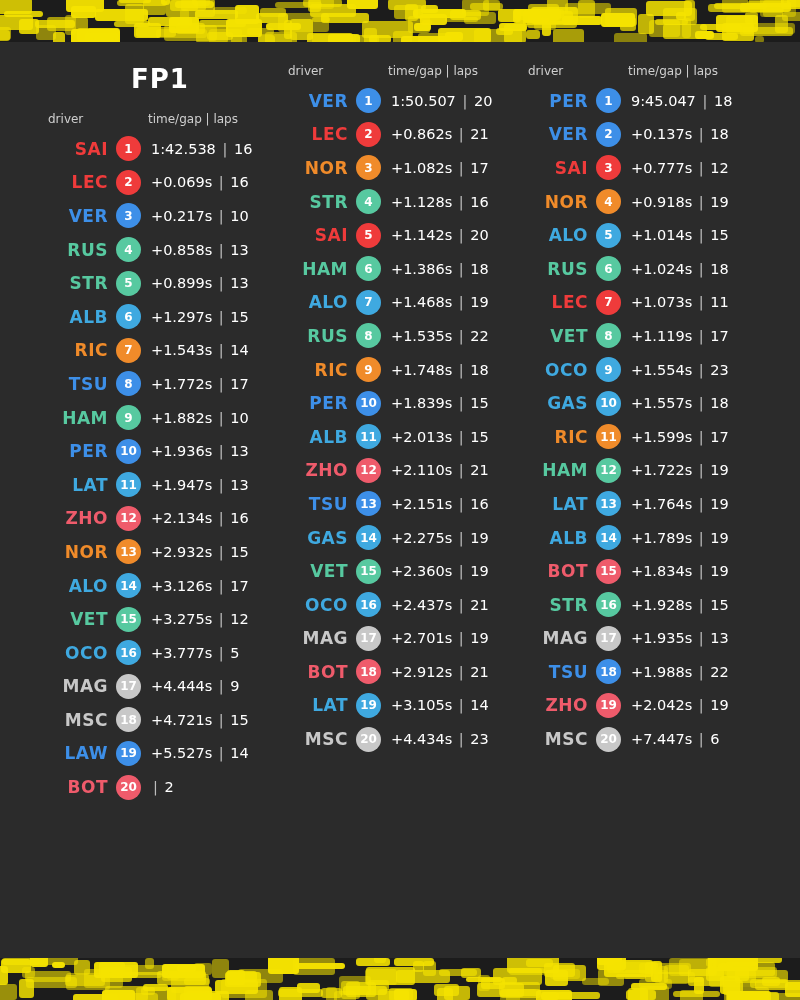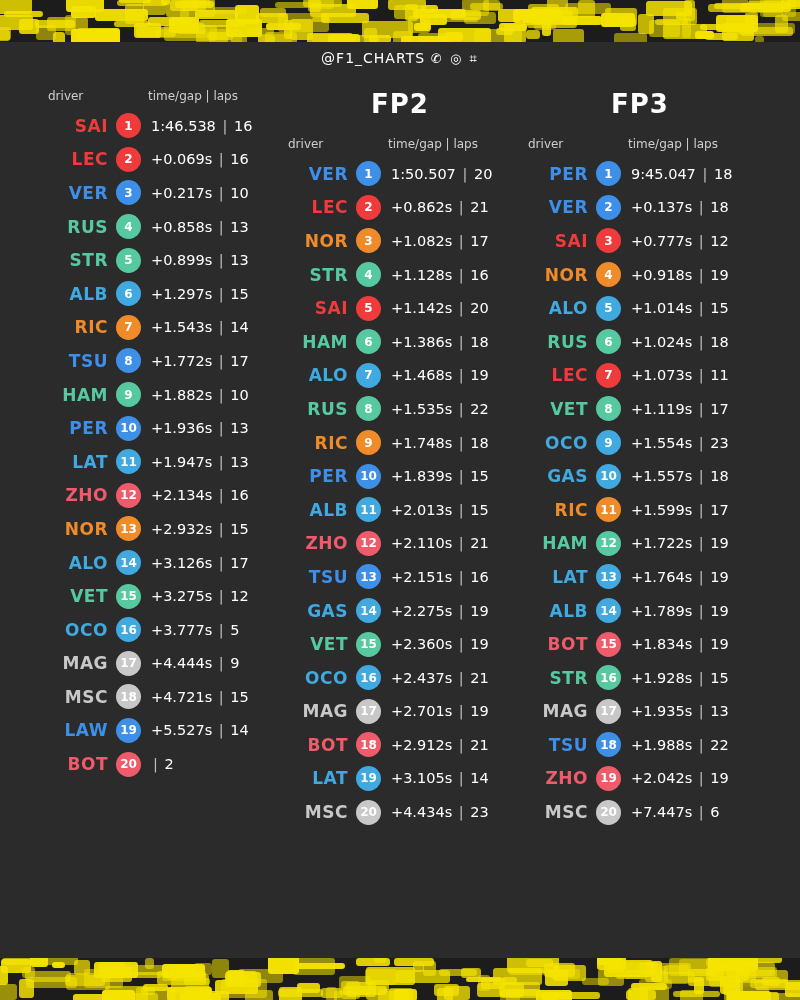--- a/index.html
+++ b/index.html
@@ -406,137 +406,134 @@
     <div class="blob" style="width: 12.9196px; height: 20.0635px; left: 645.154px; top: 3.96982px; opacity: 0.67;"></div>
     <div class="blob" style="width: 44.309px; height: 16.7388px; left: 65.5418px; top: 15.1847px; opacity: 0.52;"></div>
     <div class="blob" style="width: 29.1186px; height: 9.9037px; left: 626.464px; top: 32.1917px; opacity: 0.83;"></div>
     <div class="blob" style="width: 15.1942px; height: 18.5707px; left: 19.2798px; top: 21.0403px; opacity: 0.84;"></div>
     <div class="blob" style="width: 43.5666px; height: 14.9373px; left: 705.717px; top: 8.52058px; opacity: 0.76;"></div>
     <div class="blob" style="width: 46.2296px; height: 6.16399px; left: 673.429px; top: 33.2745px; opacity: 0.71;"></div>
     <div class="blob" style="width: 50.5845px; height: 14.8187px; left: 724.887px; top: 3.57373px; opacity: 0.61;"></div>
   </div>
 
 <div class="frame">
-  <div class="handle">
-    <span>@F1_CHARTS</span><span class="socials">✆ ◎ ⌗</span>
-  </div>
   <div class="columns" id="columns">
+      <div class="col">
+        <div class="col-title">FP1</div>
+        <div class="col-head">
+          <span class="h-driver">driver</span>
+          <span class="h-time">time/gap | laps</span>
+        </div>
+        <div class="row">
+          <div class="drv" style="color: rgb(239, 59, 59);">SAI</div>
+          <div class="pos" style="background: rgb(239, 59, 59);">1</div>
+          <div class="time"><span>1:42.538</span><span class="sep"> | </span><span>16</span></div>
+        </div>
+        <div class="row">
+          <div class="drv" style="color: rgb(239, 59, 59);">LEC</div>
+          <div class="pos" style="background: rgb(239, 59, 59);">2</div>
+          <div class="time"><span>+0.069s</span><span class="sep"> | </span><span>16</span></div>
+        </div>
+        <div class="row">
+          <div class="drv" style="color: rgb(61, 143, 232);">VER</div>
+          <div class="pos" style="background: rgb(61, 143, 232);">3</div>
+          <div class="time"><span>+0.217s</span><span class="sep"> | </span><span>10</span></div>
+        </div>
+        <div class="row">
+          <div class="drv" style="color: rgb(87, 201, 160);">RUS</div>
+          <div class="pos" style="background: rgb(87, 201, 160);">4</div>
+          <div class="time"><span>+0.858s</span><span class="sep"> | </span><span>13</span></div>
+        </div>
+        <div class="row">
+          <div class="drv" style="color: rgb(87, 201, 160);">STR</div>
+          <div class="pos" style="background: rgb(87, 201, 160);">5</div>
+          <div class="time"><span>+0.899s</span><span class="sep"> | </span><span>13</span></div>
+        </div>
+        <div class="row">
+          <div class="drv" style="color: rgb(63, 169, 224);">ALB</div>
+          <div class="pos" style="background: rgb(63, 169, 224);">6</div>
+          <div class="time"><span>+1.297s</span><span class="sep"> | </span><span>15</span></div>
+        </div>
+        <div class="row">
+          <div class="drv" style="color: rgb(240, 139, 42);">RIC</div>
+          <div class="pos" style="background: rgb(240, 139, 42);">7</div>
+          <div class="time"><span>+1.543s</span><span class="sep"> | </span><span>14</span></div>
+        </div>
+        <div class="row">
+          <div class="drv" style="color: rgb(61, 143, 232);">TSU</div>
+          <div class="pos" style="background: rgb(61, 143, 232);">8</div>
+          <div class="time"><span>+1.772s</span><span class="sep"> | </span><span>17</span></div>
+        </div>
+        <div class="row">
+          <div class="drv" style="color: rgb(87, 201, 160);">HAM</div>
+          <div class="pos" style="background: rgb(87, 201, 160);">9</div>
+          <div class="time"><span>+1.882s</span><span class="sep"> | </span><span>10</span></div>
+        </div>
+        <div class="row">
+          <div class="drv" style="color: rgb(61, 143, 232);">PER</div>
+          <div class="pos" style="background: rgb(61, 143, 232);">10</div>
+          <div class="time"><span>+1.936s</span><span class="sep"> | </span><span>13</span></div>
+        </div>
+        <div class="row">
+          <div class="drv" style="color: rgb(63, 169, 224);">LAT</div>
+          <div class="pos" style="background: rgb(63, 169, 224);">11</div>
+          <div class="time"><span>+1.947s</span><span class="sep"> | </span><span>13</span></div>
+        </div>
+        <div class="row">
+          <div class="drv" style="color: rgb(239, 91, 107);">ZHO</div>
+          <div class="pos" style="background: rgb(239, 91, 107);">12</div>
+          <div class="time"><span>+2.134s</span><span class="sep"> | </span><span>16</span></div>
+        </div>
+        <div class="row">
+          <div class="drv" style="color: rgb(240, 139, 42);">NOR</div>
+          <div class="pos" style="background: rgb(240, 139, 42);">13</div>
+          <div class="time"><span>+2.932s</span><span class="sep"> | </span><span>15</span></div>
+        </div>
+        <div class="row">
+          <div class="drv" style="color: rgb(63, 169, 224);">ALO</div>
+          <div class="pos" style="background: rgb(63, 169, 224);">14</div>
+          <div class="time"><span>+3.126s</span><span class="sep"> | </span><span>17</span></div>
+        </div>
+        <div class="row">
+          <div class="drv" style="color: rgb(87, 201, 160);">VET</div>
+          <div class="pos" style="background: rgb(87, 201, 160);">15</div>
+          <div class="time"><span>+3.275s</span><span class="sep"> | </span><span>12</span></div>
+        </div>
+        <div class="row">
+          <div class="drv" style="color: rgb(63, 169, 224);">OCO</div>
+          <div class="pos" style="background: rgb(63, 169, 224);">16</div>
+          <div class="time"><span>+3.777s</span><span class="sep"> | </span><span>5</span></div>
+        </div>
+        <div class="row">
+          <div class="drv" style="color: rgb(200, 200, 200);">MAG</div>
+          <div class="pos" style="background: rgb(200, 200, 200);">17</div>
+          <div class="time"><span>+4.444s</span><span class="sep"> | </span><span>9</span></div>
+        </div>
+        <div class="row">
+          <div class="drv" style="color: rgb(200, 200, 200);">MSC</div>
+          <div class="pos" style="background: rgb(200, 200, 200);">18</div>
+          <div class="time"><span>+4.721s</span><span class="sep"> | </span><span>15</span></div>
+        </div>
+        <div class="row">
+          <div class="drv" style="color: rgb(61, 143, 232);">LAW</div>
+          <div class="pos" style="background: rgb(61, 143, 232);">19</div>
+          <div class="time"><span>+5.527s</span><span class="sep"> | </span><span>14</span></div>
+        </div>
+        <div class="row">
+          <div class="drv" style="color: rgb(239, 91, 107);">BOT</div>
+          <div class="pos" style="background: rgb(239, 91, 107);">20</div>
+          <div class="time"><span></span><span class="sep"> | </span><span>2</span></div>
+        </div>
+      </div>
       <div class="col">
         <div class="col-head">
           <span class="h-driver">driver</span>
           <span class="h-time">time/gap | laps</span>
         </div>
         <div class="row">
-          <div class="drv" style="color: rgb(239, 59, 59);">SAI</div>
-          <div class="pos" style="background: rgb(239, 59, 59);">1</div>
-          <div class="time"><span>1:46.538</span><span class="sep"> | </span><span>16</span></div>
-        </div>
-        <div class="row">
-          <div class="drv" style="color: rgb(239, 59, 59);">LEC</div>
-          <div class="pos" style="background: rgb(239, 59, 59);">2</div>
-          <div class="time"><span>+0.069s</span><span class="sep"> | </span><span>16</span></div>
-        </div>
-        <div class="row">
-          <div class="drv" style="color: rgb(61, 143, 232);">VER</div>
-          <div class="pos" style="background: rgb(61, 143, 232);">3</div>
-          <div class="time"><span>+0.217s</span><span class="sep"> | </span><span>10</span></div>
-        </div>
-        <div class="row">
-          <div class="drv" style="color: rgb(87, 201, 160);">RUS</div>
-          <div class="pos" style="background: rgb(87, 201, 160);">4</div>
-          <div class="time"><span>+0.858s</span><span class="sep"> | </span><span>13</span></div>
-        </div>
-        <div class="row">
-          <div class="drv" style="color: rgb(87, 201, 160);">STR</div>
-          <div class="pos" style="background: rgb(87, 201, 160);">5</div>
-          <div class="time"><span>+0.899s</span><span class="sep"> | </span><span>13</span></div>
-        </div>
-        <div class="row">
-          <div class="drv" style="color: rgb(63, 169, 224);">ALB</div>
-          <div class="pos" style="background: rgb(63, 169, 224);">6</div>
-          <div class="time"><span>+1.297s</span><span class="sep"> | </span><span>15</span></div>
-        </div>
-        <div class="row">
-          <div class="drv" style="color: rgb(240, 139, 42);">RIC</div>
-          <div class="pos" style="background: rgb(240, 139, 42);">7</div>
-          <div class="time"><span>+1.543s</span><span class="sep"> | </span><span>14</span></div>
-        </div>
-        <div class="row">
-          <div class="drv" style="color: rgb(61, 143, 232);">TSU</div>
-          <div class="pos" style="background: rgb(61, 143, 232);">8</div>
-          <div class="time"><span>+1.772s</span><span class="sep"> | </span><span>17</span></div>
-        </div>
-        <div class="row">
-          <div class="drv" style="color: rgb(87, 201, 160);">HAM</div>
-          <div class="pos" style="background: rgb(87, 201, 160);">9</div>
-          <div class="time"><span>+1.882s</span><span class="sep"> | </span><span>10</span></div>
-        </div>
-        <div class="row">
-          <div class="drv" style="color: rgb(61, 143, 232);">PER</div>
-          <div class="pos" style="background: rgb(61, 143, 232);">10</div>
-          <div class="time"><span>+1.936s</span><span class="sep"> | </span><span>13</span></div>
-        </div>
-        <div class="row">
-          <div class="drv" style="color: rgb(63, 169, 224);">LAT</div>
-          <div class="pos" style="background: rgb(63, 169, 224);">11</div>
-          <div class="time"><span>+1.947s</span><span class="sep"> | </span><span>13</span></div>
-        </div>
-        <div class="row">
-          <div class="drv" style="color: rgb(239, 91, 107);">ZHO</div>
-          <div class="pos" style="background: rgb(239, 91, 107);">12</div>
-          <div class="time"><span>+2.134s</span><span class="sep"> | </span><span>16</span></div>
-        </div>
-        <div class="row">
-          <div class="drv" style="color: rgb(240, 139, 42);">NOR</div>
-          <div class="pos" style="background: rgb(240, 139, 42);">13</div>
-          <div class="time"><span>+2.932s</span><span class="sep"> | </span><span>15</span></div>
-        </div>
-        <div class="row">
-          <div class="drv" style="color: rgb(63, 169, 224);">ALO</div>
-          <div class="pos" style="background: rgb(63, 169, 224);">14</div>
-          <div class="time"><span>+3.126s</span><span class="sep"> | </span><span>17</span></div>
-        </div>
-        <div class="row">
-          <div class="drv" style="color: rgb(87, 201, 160);">VET</div>
-          <div class="pos" style="background: rgb(87, 201, 160);">15</div>
-          <div class="time"><span>+3.275s</span><span class="sep"> | </span><span>12</span></div>
-        </div>
-        <div class="row">
-          <div class="drv" style="color: rgb(63, 169, 224);">OCO</div>
-          <div class="pos" style="background: rgb(63, 169, 224);">16</div>
-          <div class="time"><span>+3.777s</span><span class="sep"> | </span><span>5</span></div>
-        </div>
-        <div class="row">
-          <div class="drv" style="color: rgb(200, 200, 200);">MAG</div>
-          <div class="pos" style="background: rgb(200, 200, 200);">17</div>
-          <div class="time"><span>+4.444s</span><span class="sep"> | </span><span>9</span></div>
-        </div>
-        <div class="row">
-          <div class="drv" style="color: rgb(200, 200, 200);">MSC</div>
-          <div class="pos" style="background: rgb(200, 200, 200);">18</div>
-          <div class="time"><span>+4.721s</span><span class="sep"> | </span><span>15</span></div>
-        </div>
-        <div class="row">
-          <div class="drv" style="color: rgb(61, 143, 232);">LAW</div>
-          <div class="pos" style="background: rgb(61, 143, 232);">19</div>
-          <div class="time"><span>+5.527s</span><span class="sep"> | </span><span>14</span></div>
-        </div>
-        <div class="row">
-          <div class="drv" style="color: rgb(239, 91, 107);">BOT</div>
-          <div class="pos" style="background: rgb(239, 91, 107);">20</div>
-          <div class="time"><span></span><span class="sep"> | </span><span>2</span></div>
-        </div>
-      </div>
-      <div class="col">
-        <div class="col-title">FP2</div>
-        <div class="col-head">
-          <span class="h-driver">driver</span>
-          <span class="h-time">time/gap | laps</span>
-        </div>
-        <div class="row">
           <div class="drv" style="color: rgb(61, 143, 232);">VER</div>
           <div class="pos" style="background: rgb(61, 143, 232);">1</div>
           <div class="time"><span>1:50.507</span><span class="sep"> | </span><span>20</span></div>
         </div>
         <div class="row">
           <div class="drv" style="color: rgb(239, 59, 59);">LEC</div>
           <div class="pos" style="background: rgb(239, 59, 59);">2</div>
           <div class="time"><span>+0.862s</span><span class="sep"> | </span><span>21</span></div>
         </div>
         <div class="row">
@@ -624,21 +621,20 @@
           <div class="pos" style="background: rgb(63, 169, 224);">19</div>
           <div class="time"><span>+3.105s</span><span class="sep"> | </span><span>14</span></div>
         </div>
         <div class="row">
           <div class="drv" style="color: rgb(200, 200, 200);">MSC</div>
           <div class="pos" style="background: rgb(200, 200, 200);">20</div>
           <div class="time"><span>+4.434s</span><span class="sep"> | </span><span>23</span></div>
         </div>
       </div>
       <div class="col">
-        <div class="col-title">FP3</div>
         <div class="col-head">
           <span class="h-driver">driver</span>
           <span class="h-time">time/gap | laps</span>
         </div>
         <div class="row">
           <div class="drv" style="color: rgb(61, 143, 232);">PER</div>
           <div class="pos" style="background: rgb(61, 143, 232);">1</div>
           <div class="time"><span>9:45.047</span><span class="sep"> | </span><span>18</span></div>
         </div>
         <div class="row">

